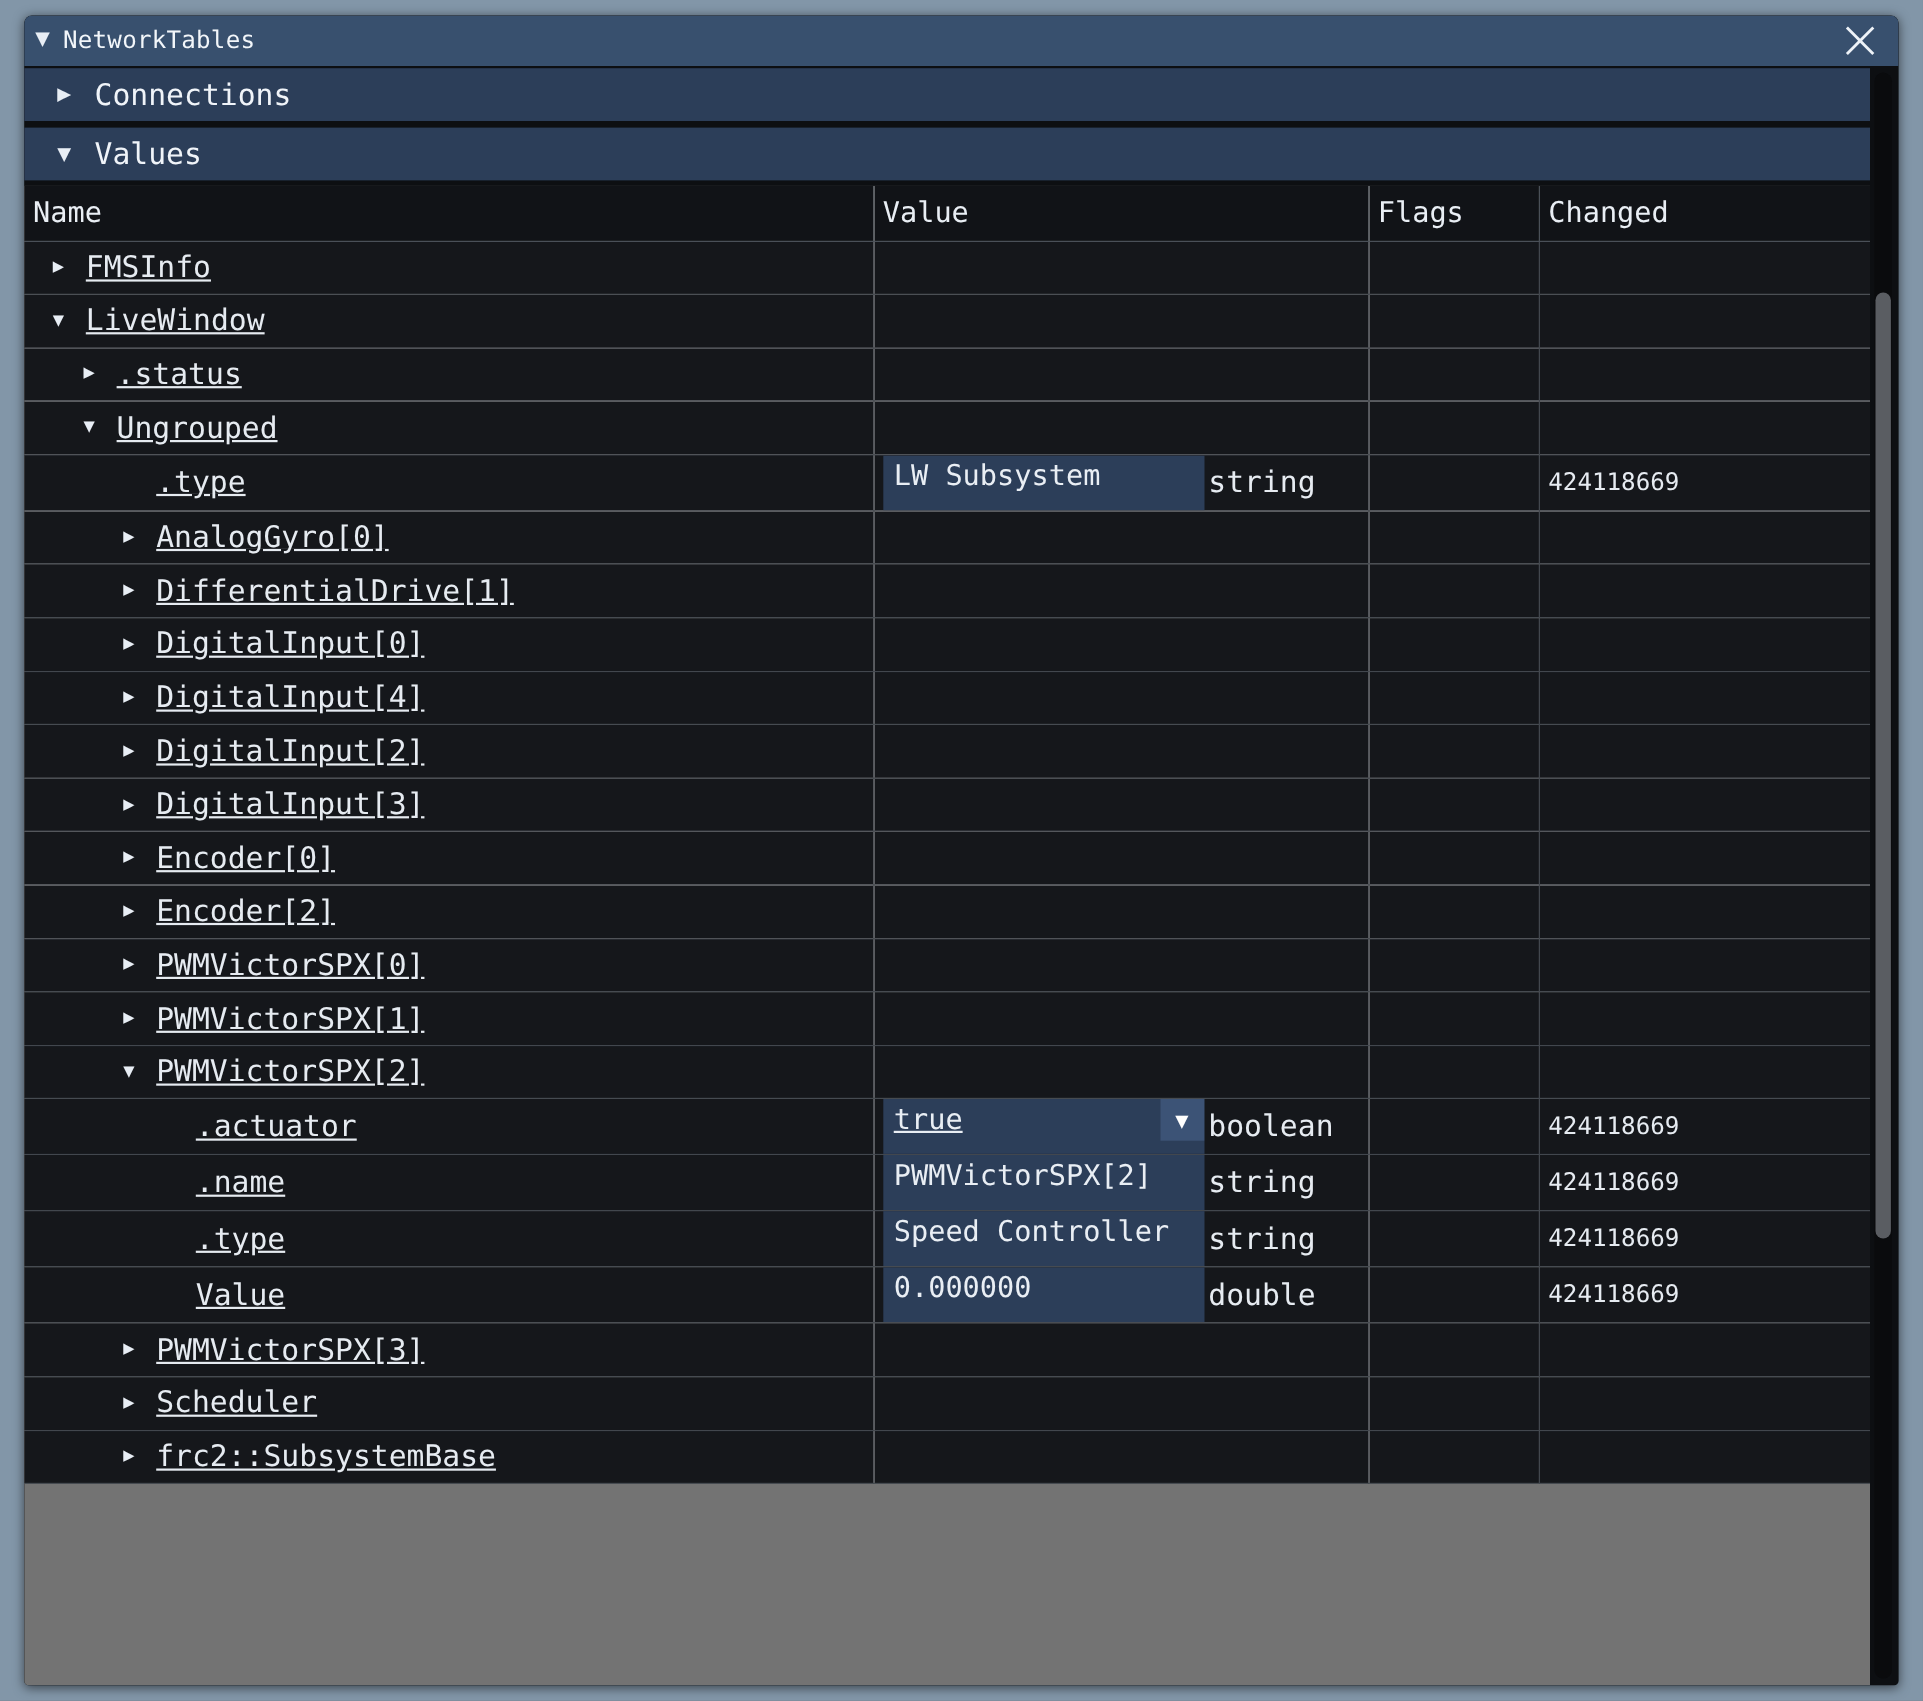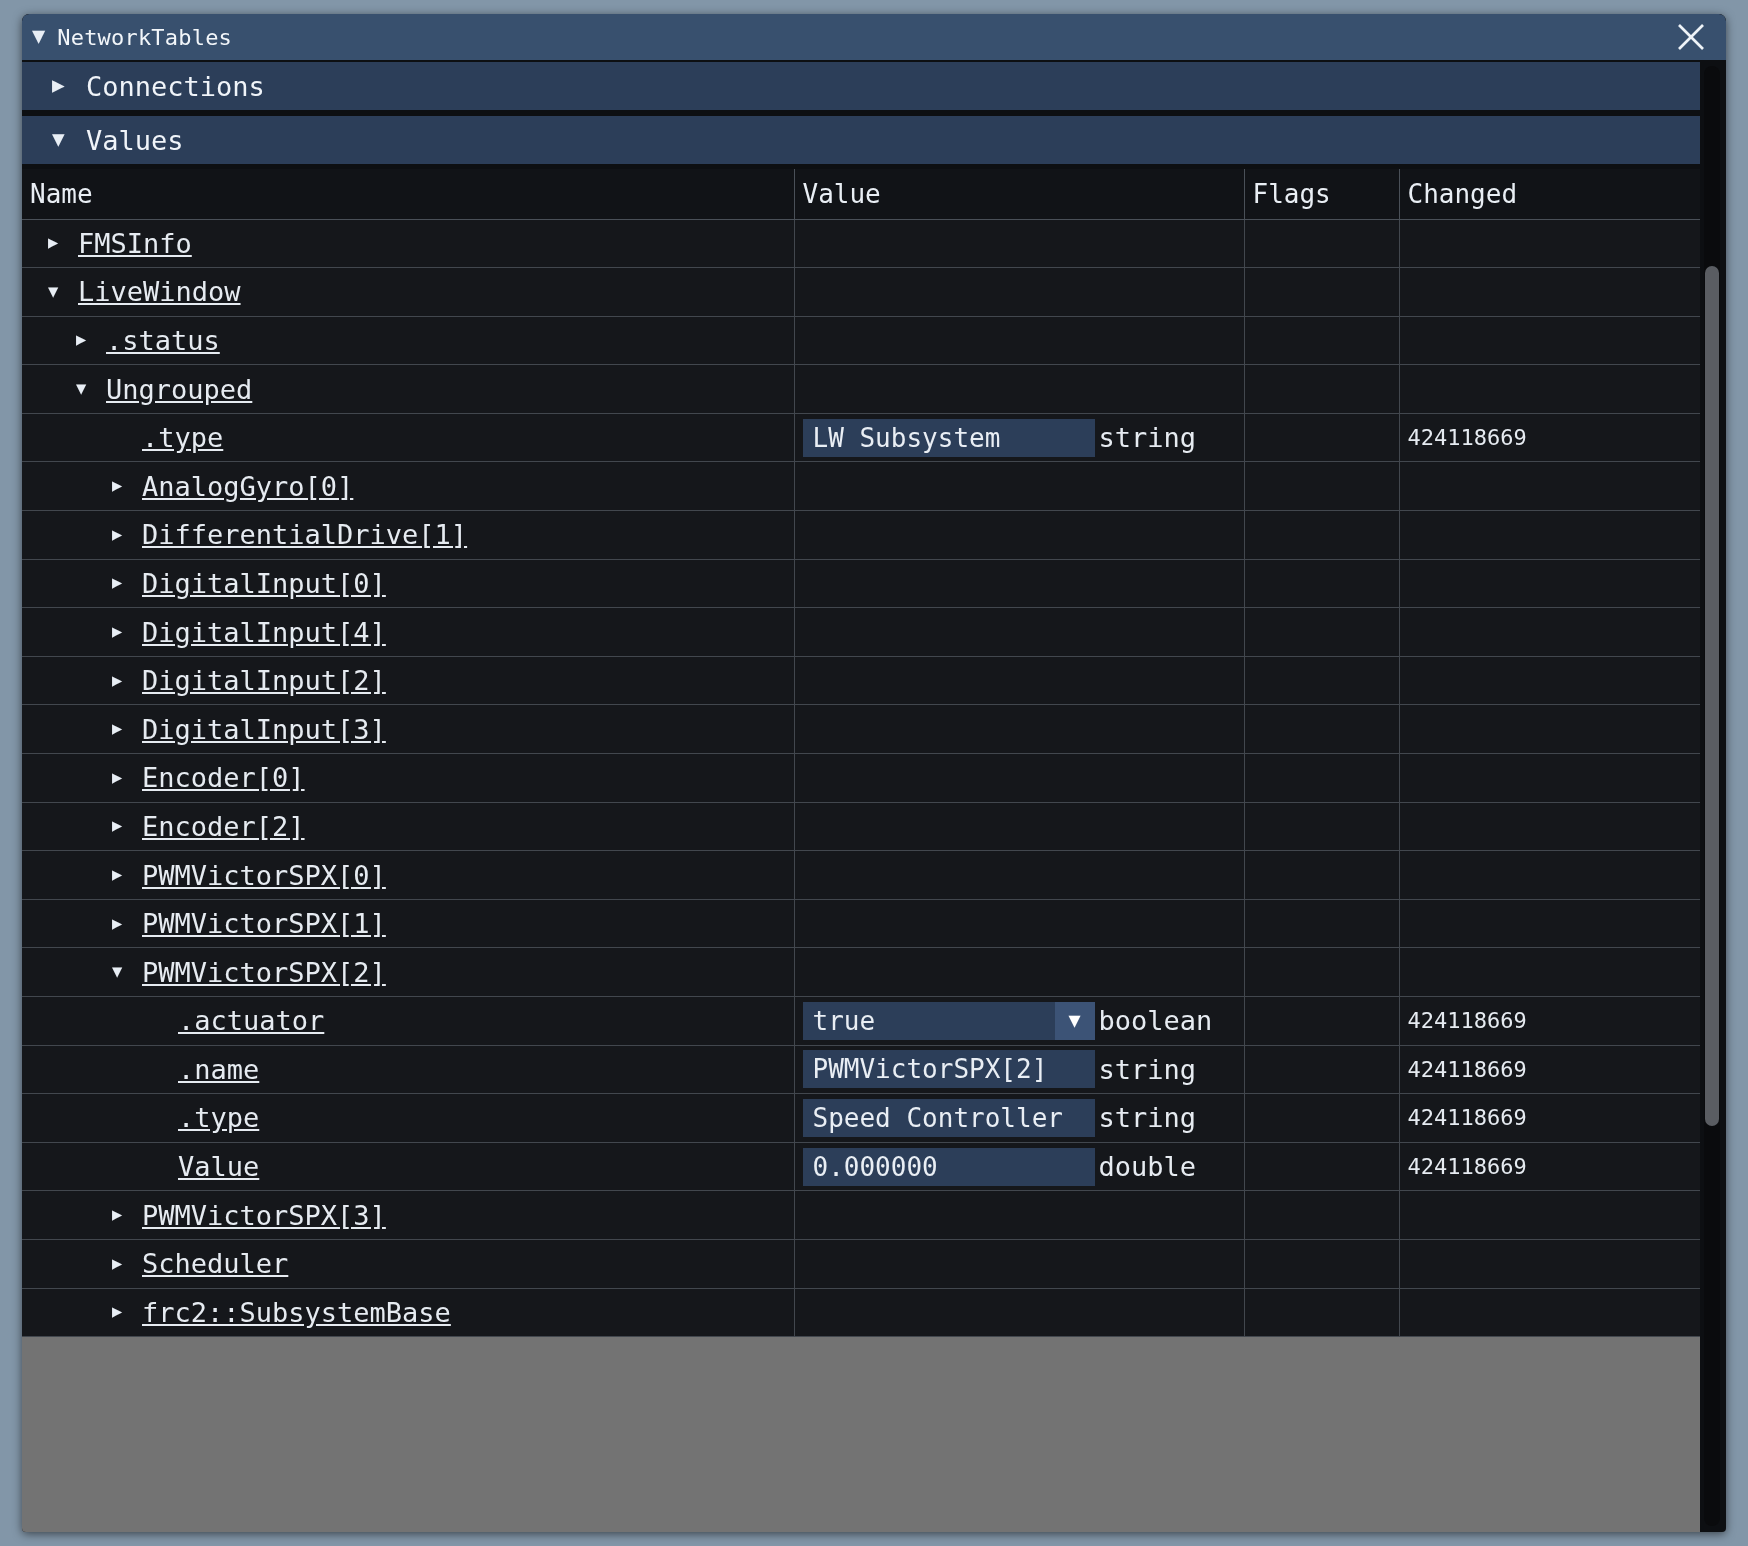--- a/index.html
+++ b/index.html
@@ -147,31 +147,31 @@
   .d1 { padding-left: 46px; }
   .d2 { padding-left: 82px; }
   .d3 { padding-left: 118px; }
 
   
   .valcell { display: flex; align-items: center; }
   .vfield {
     background: #2c3e59;
     color: #e9eef4;
     font-size: 26px;
-    height: 38px;
+    height: 50px;
     line-height: 38px;
     padding: 0 10px;
     min-width: 292px;
     width: 292px;
     overflow: hidden;
     white-space: nowrap;
     cursor: text;
     position: relative;
   }
-  .vfield.combo { padding-right: 46px; }
+  .vfield.combo { padding-right: 46px; text-decoration: underline; }
   .combo-arrow {
     position: absolute;
     right: 0; top: 0;
     width: 40px; height: 38px;
     background: #3c5376;
     display: flex;
     align-items: center;
     justify-content: center;
     cursor: pointer;
   }

